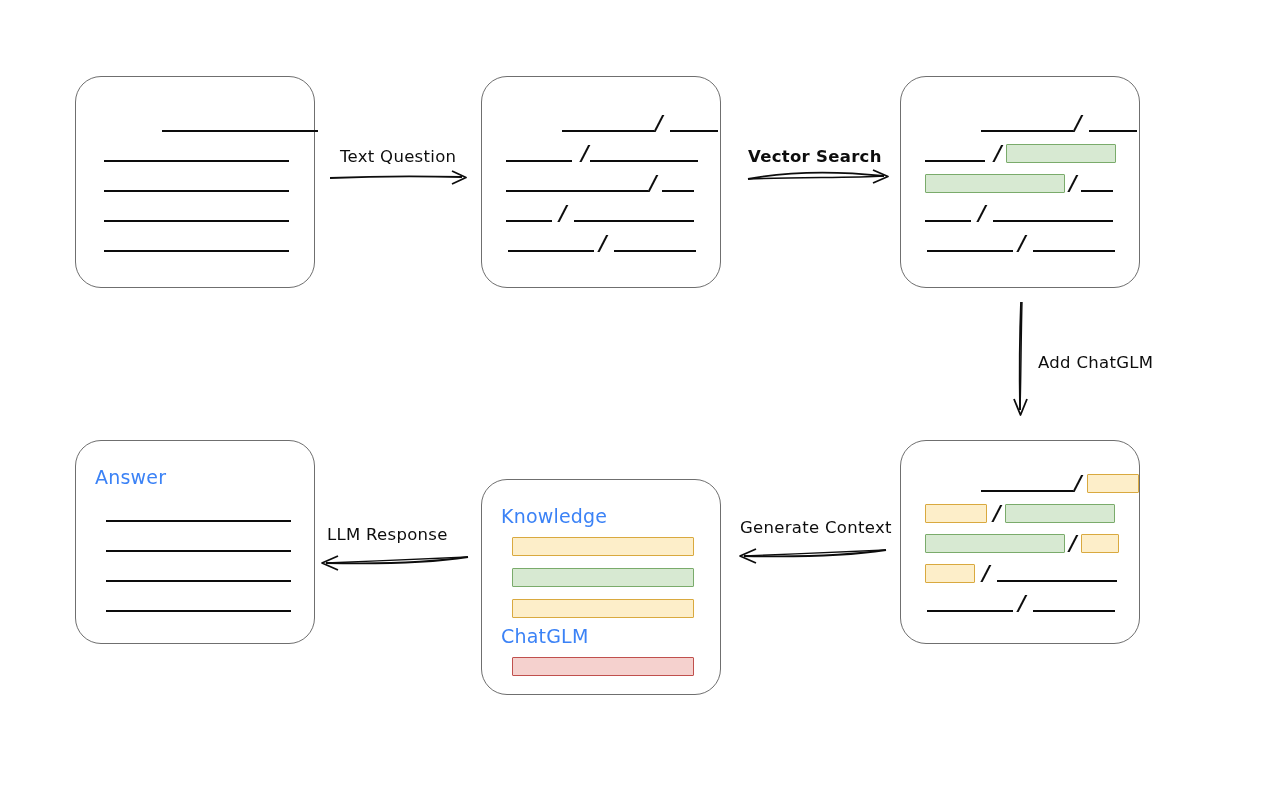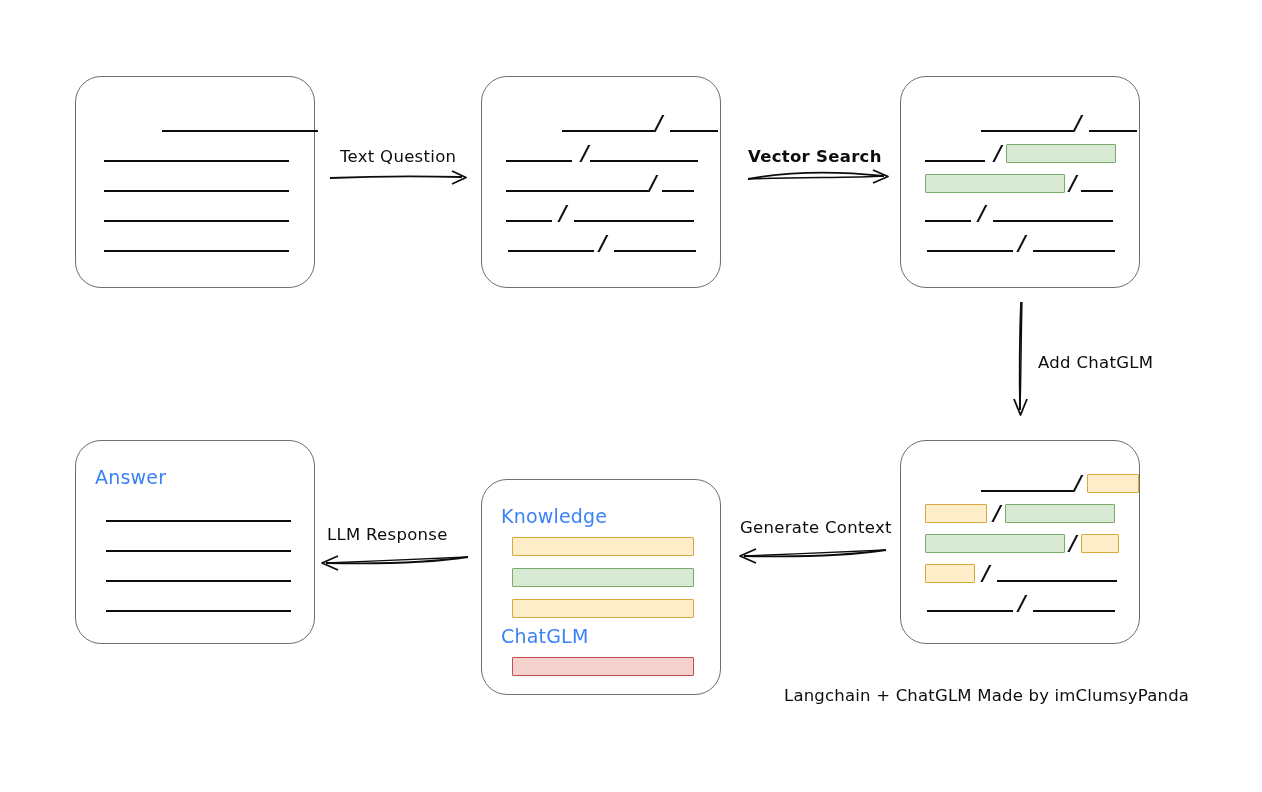--- a/index.html
+++ b/index.html
@@ -324,15 +324,14 @@
     <path d="M20,5 L4,12 L20,19" stroke="#0d0d0d" stroke-width="1.8" fill="none" stroke-linejoin="round"></path>
   </svg>
 
   <div class="arrow-label" style="left:327px; top:525px;text-align:right;">LLM Response</div>
   <svg class="arrow-svg" style="left:318px; top:551px;" width="152" height="22" viewBox="0 0 152 22">
     <path d="M150,6 C110,12 55,13 8,12" stroke="#0d0d0d" stroke-width="1.8" fill="none"></path>
     <path d="M150,6 C108,8 55,10 8,12" stroke="#0d0d0d" stroke-width="1.4" fill="none"></path>
     <path d="M20,5 L4,12 L20,19" stroke="#0d0d0d" stroke-width="1.8" fill="none" stroke-linejoin="round"></path>
   </svg>
 
-  <div class="caption" style="left:784px; top:686px;">Langchain + ChatGLM Made by imClumsyPanda</div>
 
 </div>
 
 </body></html>

